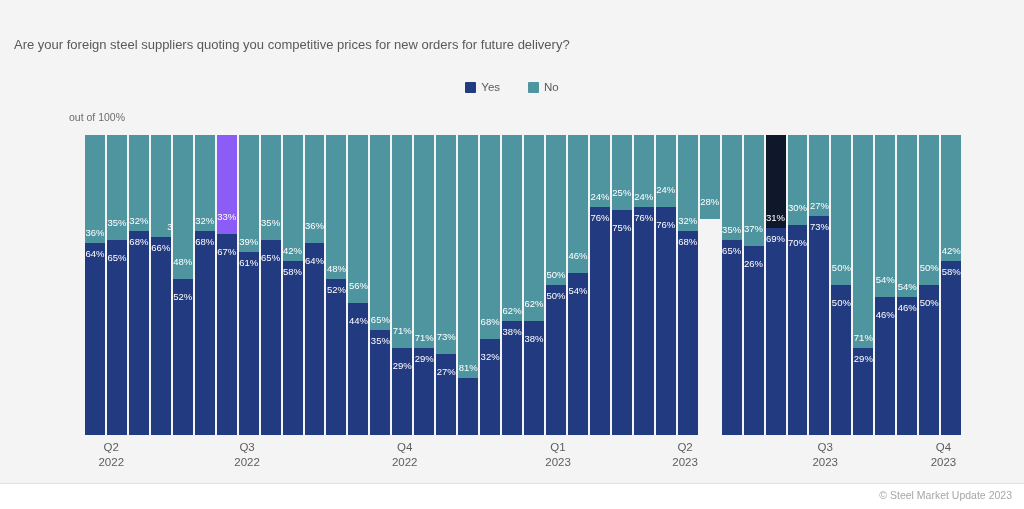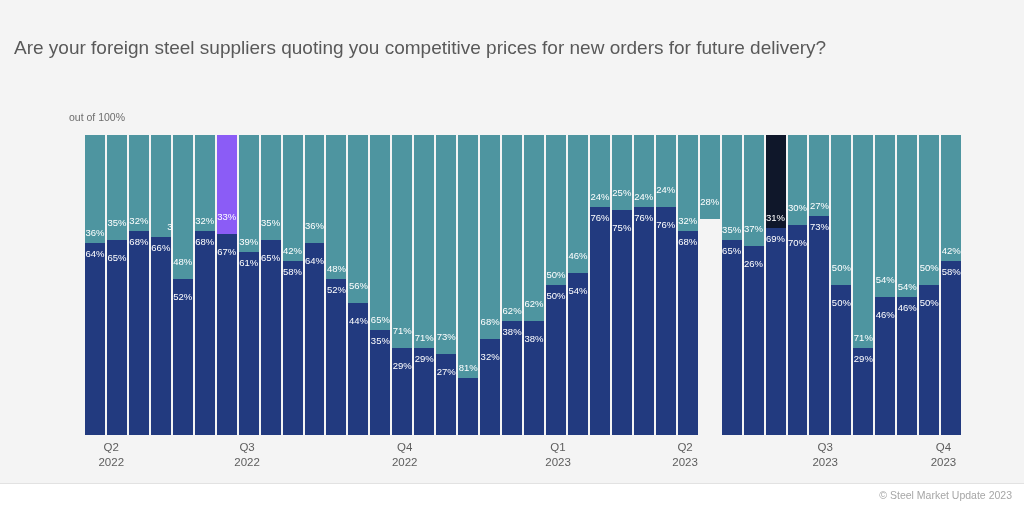--- a/index.html
+++ b/index.html
@@ -27,21 +27,21 @@
     font-size: 21px;
     font-style: italic;
     font-weight: 400;
     color: #1b7fc4;
     letter-spacing: 0.2px;
     white-space: nowrap;
   }
   #question-text {
     position: absolute;
     left: 14px; top: 37px;
-    font-size: 19px;
+    font-size: 13px;
     color: #595959;
     white-space: nowrap;
   }
   
   #legend {
     position: absolute;
     left: 0; top: 81px; width: 1024px;
     display: flex;
     justify-content: center;
     align-items: center;
@@ -138,20 +138,30 @@
 </style>
 </head>
 <body>
 
 <div id="page">
 
   <div id="header-band">
     <div id="question-text">Are your foreign steel suppliers quoting you competitive prices for new orders for future delivery?</div>
   </div>
 
+  <div id="legend">
+      <div class="legend-item">
+        <span class="legend-swatch" style="background: rgb(34, 58, 127);"></span>
+        <span class="legend-label">Yes</span>
+      </div>
+      <div class="legend-item">
+        <span class="legend-swatch" style="background: rgb(78, 149, 160);"></span>
+        <span class="legend-label">No</span>
+      </div>
+    </div>
 
   <div id="axis-note">out of 100%</div>
 
   <div id="plot-area">
       <div class="bar-col">
         <div class="seg seg-no" style="height: 36%; background: rgb(78, 149, 160);">
           <span class="seg-label" style="bottom: 6px;">36%</span>
         </div>
         <div class="seg seg-yes" style="height: 64%; background: rgb(34, 58, 127);">
           <span class="seg-label" style="top: 6px;">64%</span>

